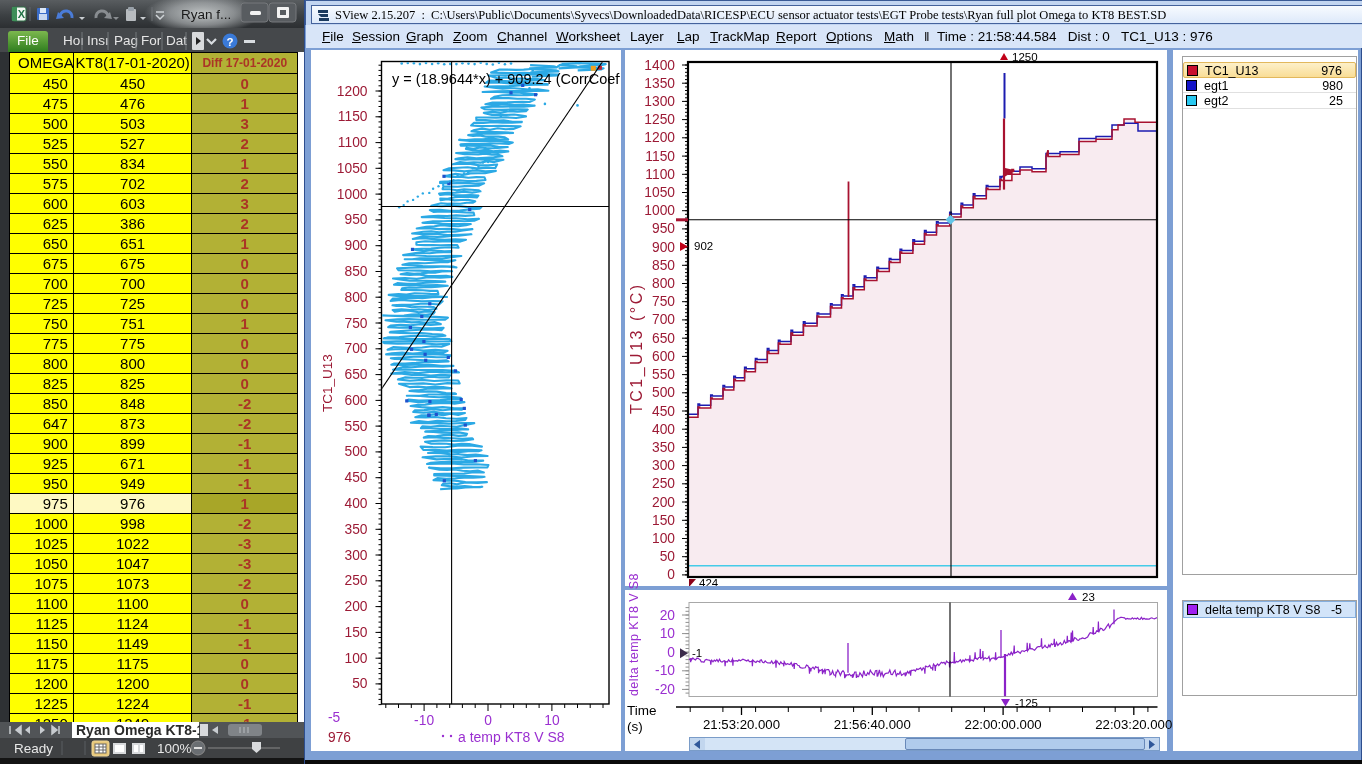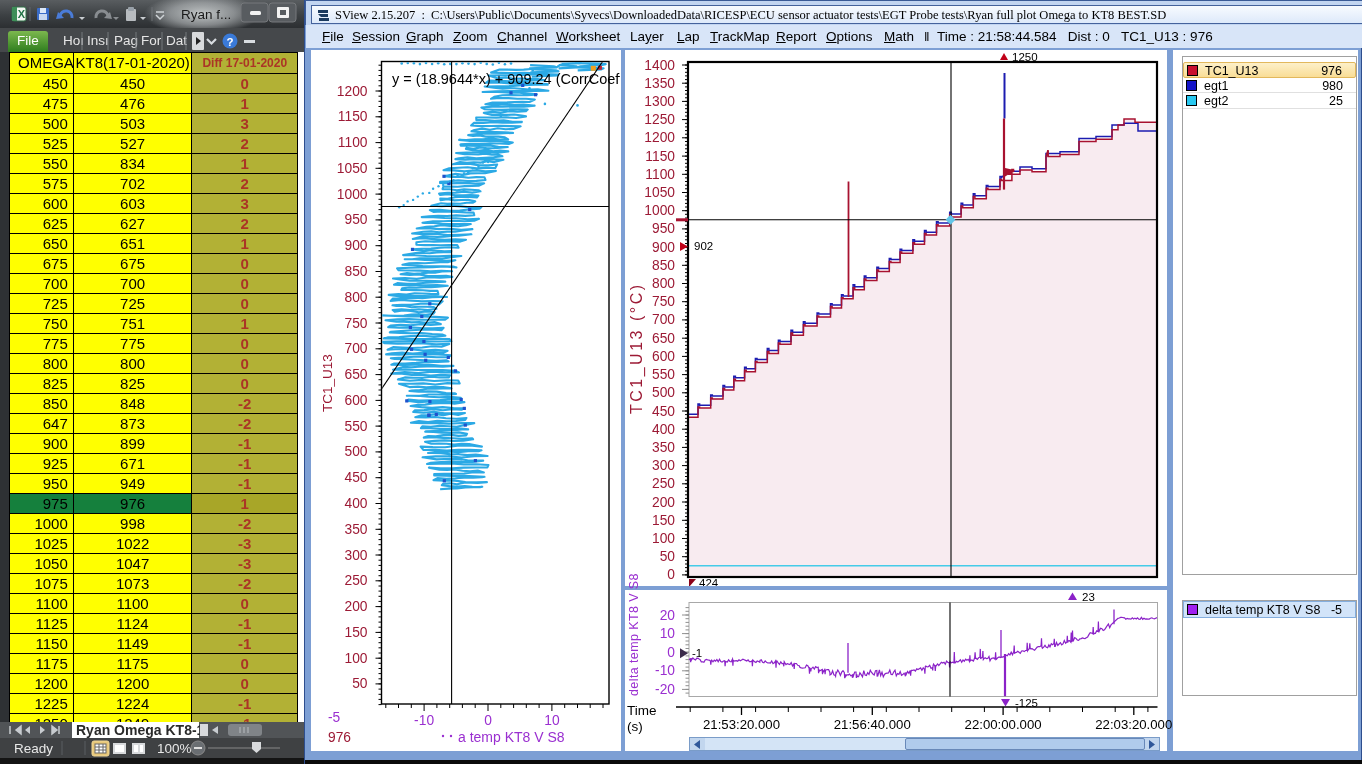--- a/index.html
+++ b/index.html
@@ -14,21 +14,21 @@
 #xtabs { position:absolute; left:0; top:28px; width:305px; height:24px; background:#45484b; }
 #xtable { position:absolute; left:9px; top:52px; width:289px; height:670px; overflow:hidden; background:#fff; border-left:1px solid #000; border-top:1px solid #000; }
 .xrow { display:flex; height:20px; border-bottom:1px solid #000; }
 .xrow.xhead { height:21px; }
 .c1 { width:64px; background:#ffff00; border-right:1px solid #000; text-align:right; padding-right:5px; font-size:15px; line-height:19px; color:#000; }
 .c2 { width:119px; background:#ffff00; border-right:1px solid #000; text-align:center; font-size:15px; line-height:19px; color:#000; }
 .c3 { width:106px; background:#b2b135; border-right:1px solid #000; text-align:center; font-size:15px; line-height:19px; }
 .dr { color:#ab3526; font-weight:bold; }
 .xhead .c1,.xhead .c2 { line-height:20px; }
 .xhead .c3 { line-height:20px; font-size:12px; }
-.xrow.sel .c1,.xrow.sel .c2 { background:#15803d; }
+.xrow.sel .c1,.xrow.sel .c2 { background:#fef9c3; }
 .xrow.sel .c3 { background:#a8a628; }
 #xstrip { position:absolute; left:298px; top:52px; width:7px; height:670px; background:#fff; }
 #xsheet { position:absolute; left:0; top:722px; width:305px; height:16px; background:#515457; }
 #xstatus { position:absolute; left:0; top:738px; width:305px; height:28px; background:#3f4143; }
 #xbottom { position:absolute; left:0; top:758px; width:305px; height:6px; background:#141414; }
 
 
 #sview { position:absolute; left:304px; top:0; width:1058px; height:764px; background:#7d9fd4; border-left:1px solid #2e4e8e; border-right:1px solid #2e4e8e; }
 #svtopchrome { position:absolute; left:0; top:0; width:1058px; height:25px; background:#c2d5f1; border-top:1px solid #3a5a96; border-left:1px solid #3a5a96; border-right:1px solid #3a5a96; }
 #svtitle { position:absolute; left:6px; top:5px; width:1176px; height:19px; background:linear-gradient(180deg,#f8fbff,#dde9fa); border:1px solid #44629c;font-family:Liberation Serif, serif; }
@@ -146,21 +146,21 @@
         <div class="c2">702</div>
         <div class="c3 dr">2</div>
       </div>
 <div class="xrow">
         <div class="c1">600</div>
         <div class="c2">603</div>
         <div class="c3 dr">3</div>
       </div>
 <div class="xrow">
         <div class="c1">625</div>
-        <div class="c2">627</div>
+        <div class="c2">386</div>
         <div class="c3 dr">2</div>
       </div>
 <div class="xrow">
         <div class="c1">650</div>
         <div class="c2">651</div>
         <div class="c3 dr">1</div>
       </div>
 <div class="xrow">
         <div class="c1">675</div>
         <div class="c2">675</div>

